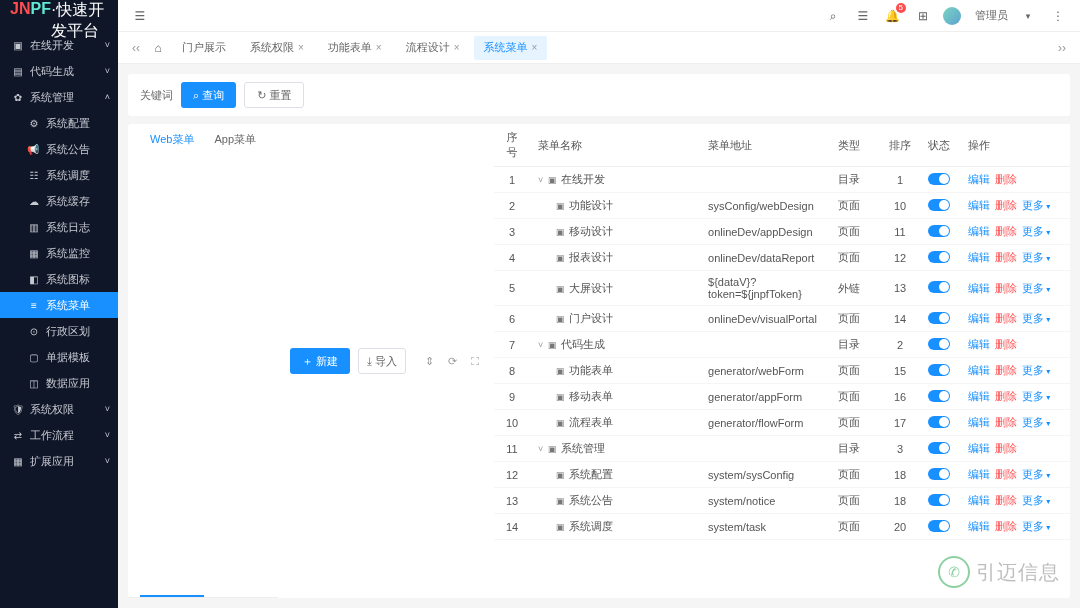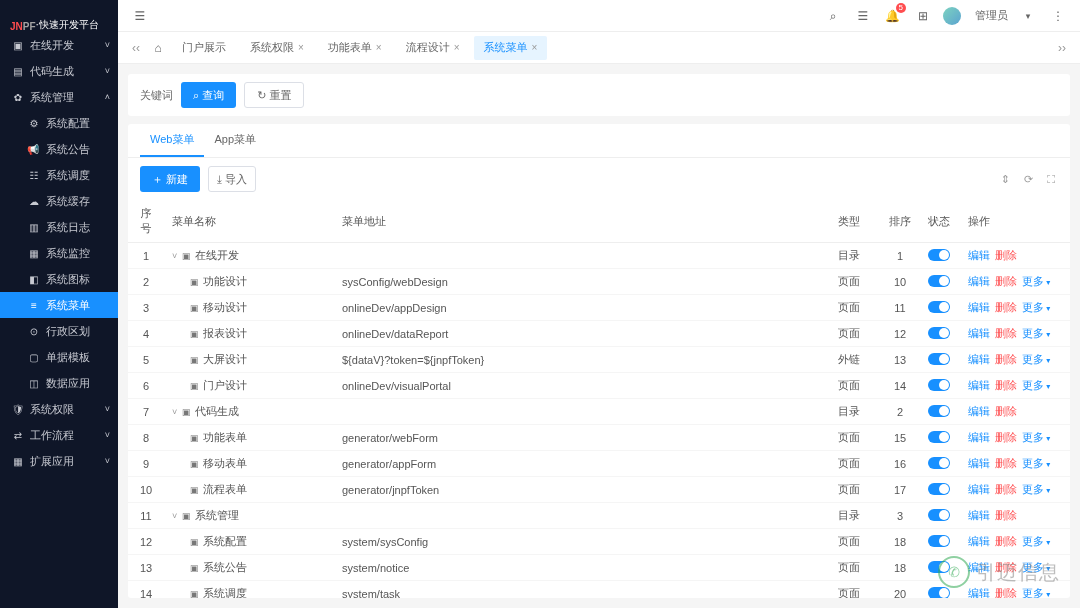--- a/index.html
+++ b/index.html
@@ -1,23 +1,23 @@
 <!DOCTYPE html>
 <html><head>
 <meta charset="utf-8">
 <style>
 * { margin: 0; padding: 0; box-sizing: border-box; }
 body { font-family: "Microsoft YaHei", Arial, sans-serif; font-size: 12px; color: #333; background: #f5f5f5; overflow: hidden; }
 .app { display: flex; height: 608px; width: 1080px; }
 
 
 .sidebar { width: 118px; background: #0f1628; color: #c7c9d1; display: flex; flex-direction: column; }
-.logo { height: 32px; display: flex; align-items: flex-end; padding: 0 10px; font-size: 10px; color: #fff; font-weight: 500; }
+.logo { height: 32px; display: flex; align-items: flex-start; padding: 0 10px; font-size: 16px; color: #fff; font-weight: 500; }
 .logo-brand { color: #ff4d4f; font-weight: bold; }
-.logo-brand2 { color: #a3a3a3; font-weight: bold; }
+.logo-brand2 { color: #5eead4; font-weight: bold; }
 .side-nav { flex: 1; overflow-y: auto; }
 .side-item { display: flex; align-items: center; height: 26px; padding: 0 12px; cursor: pointer; position: relative; font-size: 11px; }
 .side-item.level1 { padding-left: 12px; }
 .side-item.level2 { padding-left: 28px; }
 .side-item.active { background: #1890ff; color: #fff; }
 .side-icon { width: 12px; height: 12px; margin-right: 6px; display: inline-flex; align-items: center; justify-content: center; font-size: 10px; }
 .side-chevron { position: absolute; right: 8px; font-size: 9px; }
 
 
 .main { flex: 1; display: flex; flex-direction: column; background: #f5f5f5; }
@@ -41,21 +41,21 @@
 
 .content { flex: 1; padding: 10px; display: flex; flex-direction: column; gap: 8px; overflow: hidden; }
 .search-bar { background: #fff; padding: 8px 12px; display: flex; align-items: center; gap: 8px; border-radius: 3px; }
 .search-label { font-size: 11px; color: #666; }
 .search-input { width: 190px; height: 26px; border: 1px solid #dcdfe6; border-radius: 3px; padding: 0 8px; font-size: 11px; }
 .btn { height: 26px; padding: 0 12px; border-radius: 3px; border: none; cursor: pointer; font-size: 11px; display: inline-flex; align-items: center; gap: 3px; }
 .btn-primary { background: #1890ff; color: #fff; }
 .btn-default { background: #fff; border: 1px solid #dcdfe6; color: #666; }
 .btn-icon-only { padding: 0 8px; }
 
-.panel { background: #fff; flex: 1; display: flex; flex-direction: column; border-radius: 3px; overflow: hidden; }
+.panel { background: #fff; flex: 1; display: flex; flex-direction: row; border-radius: 3px; overflow: hidden; }
 .sub-tabs { display: flex; border-bottom: 1px solid #eee; padding: 0 12px; }
 .sub-tab { padding: 8px 10px; font-size: 11px; color: #666; cursor: pointer; border-bottom: 2px solid transparent; }
 .sub-tab.active { color: #1890ff; border-bottom-color: #1890ff; }
 
 .toolbar { display: flex; align-items: center; padding: 8px 12px; gap: 8px; }
 .toolbar-flex { flex: 1; }
 .toolbar-icon { color: #999; cursor: pointer; font-size: 11px; padding: 0 3px; }
 
 
 .table-wrap { flex: 1; overflow-y: auto; }
@@ -342,21 +342,21 @@
     <td class="col-name indent1"><span class="row-chevron"></span><span class="row-icon">▣</span>移动表单</td>
     <td class="col-addr">generator/appForm</td>
     <td class="col-type">页面</td>
     <td class="col-sort">16</td>
     <td class="col-status"><span class="toggle"></span></td>
     <td class="col-ops"><span class="op-link">编辑</span><span class="op-link danger">删除</span><span class="op-link op-more">更多</span></td>
                 </tr>
                 <tr>
     <td class="col-idx">10</td>
     <td class="col-name indent1"><span class="row-chevron"></span><span class="row-icon">▣</span>流程表单</td>
-    <td class="col-addr">generator/jnpfToken</td>
+    <td class="col-addr">generator/flowForm</td>
     <td class="col-type">页面</td>
     <td class="col-sort">17</td>
     <td class="col-status"><span class="toggle"></span></td>
     <td class="col-ops"><span class="op-link">编辑</span><span class="op-link danger">删除</span><span class="op-link op-more">更多</span></td>
                 </tr>
                 <tr>
     <td class="col-idx">11</td>
     <td class="col-name "><span class="row-chevron">˅</span><span class="row-icon">▣</span>系统管理</td>
     <td class="col-addr"></td>
     <td class="col-type">目录</td>

